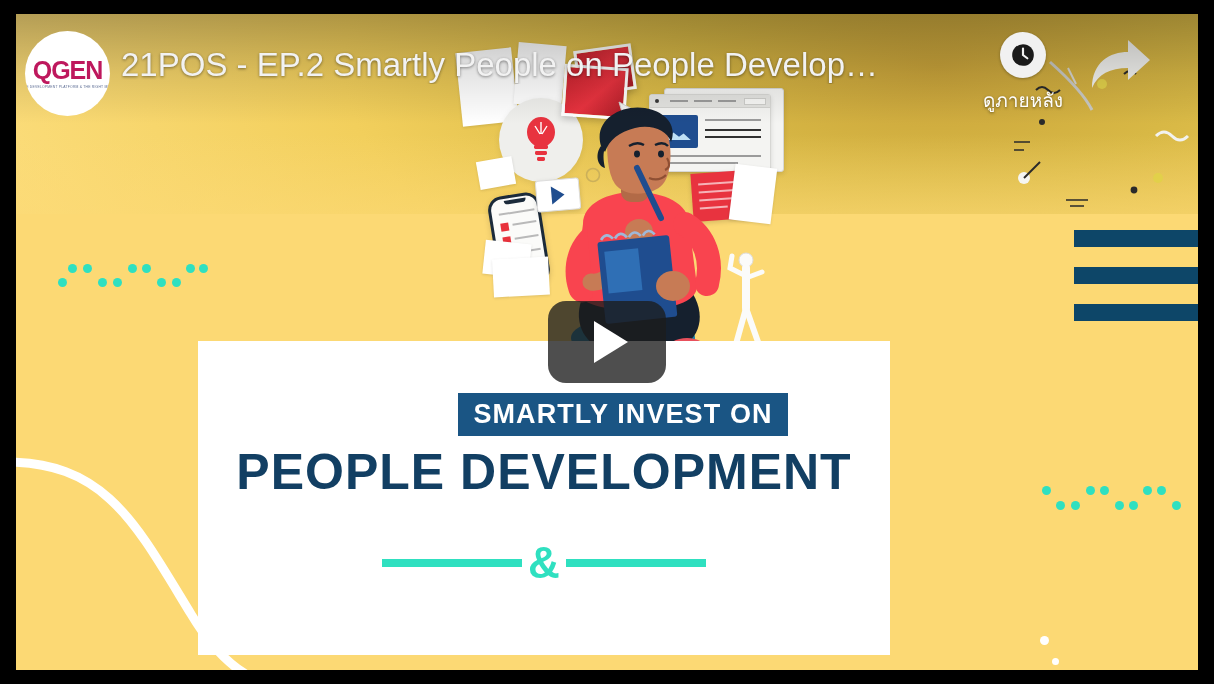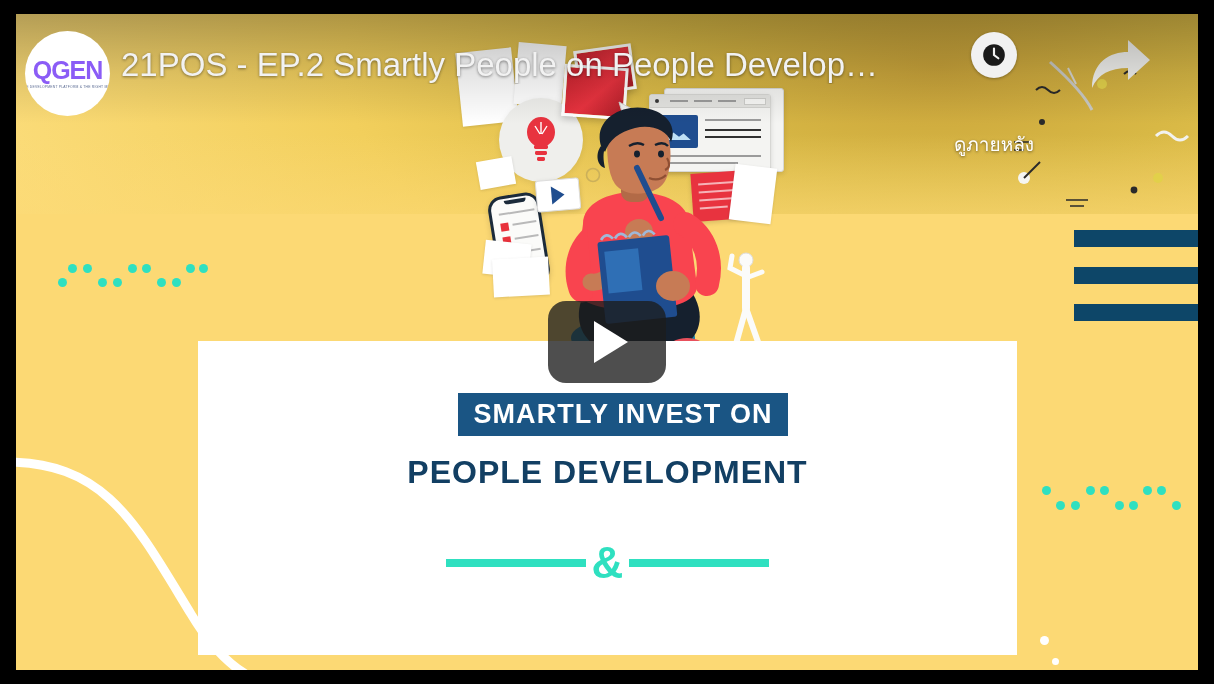--- a/index.html
+++ b/index.html
@@ -105,39 +105,39 @@
 
   .mannequin { position:absolute; }
 
   
   .char { position:absolute; }
 
   
   #white-card {
     position: absolute;
     left: 182px; top: 327px;
-    width: 819px; height: 314px;
+    width: 692px; height: 314px;
     background: #ffffff;
   }
 
   .banner {
     position:absolute; left: 260px; top: 52px;
     width: 330px; height: 43px;
     background: #1a5584;
     display:flex; align-items:center; justify-content:center;
   }
   .banner span {
     color:#fff; font-size:27px; font-weight:bold; letter-spacing:1.1px;
     font-family:"Liberation Sans", sans-serif;
   }
 
   .h-big {
     position:absolute; left:0; right:0;
     text-align:center; color:#123f63;
-    font-weight:bold; font-size:32px; letter-spacing:1px; line-height:50px;
+    font-weight:bold; font-size:50px; letter-spacing:1px; line-height:50px;
     font-family:"Liberation Sans", sans-serif;
   }
 
   .amp-row {
     position:absolute; left:0; right:0; top:200px;
     display:flex; align-items:center; justify-content:center; gap:0px;
   }
   .amp-line { width:140px; height:8px; background:#2fe0c0; }
   .amp-mark {
     color:#2fe0c0; font-size:44px; font-weight:bold; line-height:44px;
@@ -156,21 +156,21 @@
     position:absolute; left:0; top:0; right:0; height:110px;
     background: linear-gradient(to bottom, rgba(0,0,0,0.28) 0%, rgba(0,0,0,0.10) 55%, rgba(0,0,0,0) 100%);
     pointer-events:none;
   }
   #channel-avatar {
     position:absolute; left:9px; top:17px; width:85px; height:85px;
     border-radius:50%; background:#fff;
     display:flex; align-items:center; justify-content:center; flex-direction:column;
     overflow:hidden;
   }
-  .logo-q { color:#8b5cf6; font-weight:bold; font-size:25px; letter-spacing:-1px; line-height:25px; }
+  .logo-q { color:#be185d; font-weight:bold; font-size:25px; letter-spacing:-1px; line-height:25px; }
   .logo-sub { color:#5b6b93; font-size:3.4px; letter-spacing:.2px; margin-top:2px; white-space:nowrap;}
 
   #video-title {
     position:absolute; left:105px; top:32px;
     width: 790px;
     color:#f2f2f2; font-size:33px; font-weight:400;
     white-space:nowrap; overflow:hidden; text-overflow:ellipsis;
     text-shadow: 0 1px 3px rgba(0,0,0,.45);
     font-family:"Liberation Sans", sans-serif;
     cursor:pointer;
@@ -406,21 +406,21 @@
 
     <div id="top-shade"></div>
 
     <div id="channel-avatar">
       <div class="logo-q">QGEN</div>
       <div class="logo-sub">PEOPLE DEVELOPMENT PLATFORM &amp; THE RIGHT MINDSET</div>
     </div>
 
     <div id="video-title">21POS - EP.2 Smartly People on People Develop…</div>
 
-    <div class="tr-btn" style="left:938px; top:18px;gap:44px;">
+    <div class="tr-btn" style="left:967px; top:18px;">
       <div class="tr-icon-circle">
         <svg viewBox="0 0 24 24" width="26" height="26" aria-hidden="true">
           <circle cx="12" cy="12" r="10" fill="#1a1a1a"></circle>
           <path d="M12 6 v6 l4 3" stroke="#f1f1f1" stroke-width="2" fill="none" stroke-linecap="round"></path>
         </svg>
       </div>
       <div class="tr-label">ดูภายหลัง</div>
     </div>
 
 

